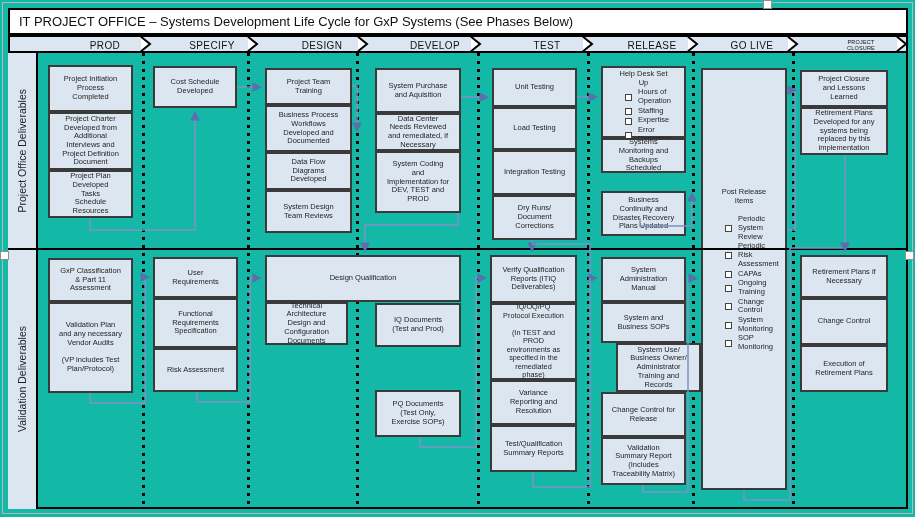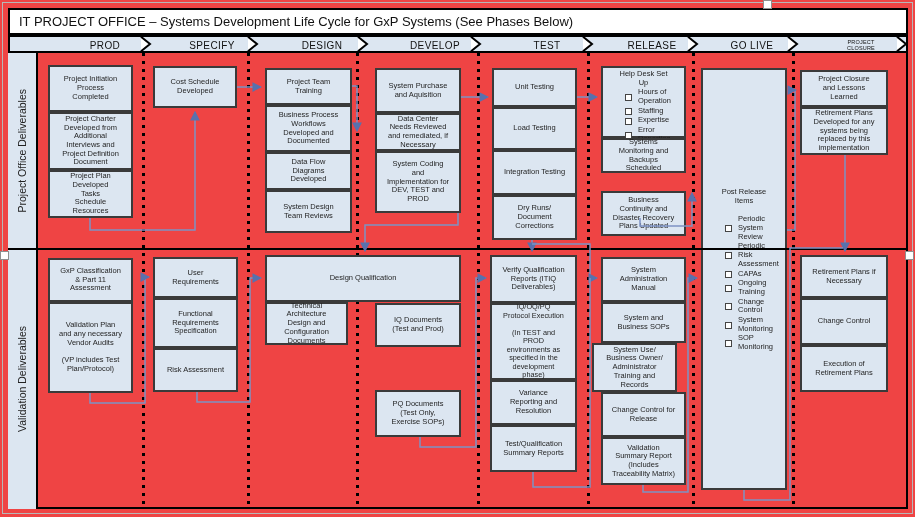--- a/index.html
+++ b/index.html
@@ -1,16 +1,16 @@
 <!DOCTYPE html>
 <html><head>
 <meta charset="utf-8">
 <style>
   html,body{margin:0;padding:0;background:#fff;}
-  #stage{position:relative;width:915px;height:517px;background:#ef4444;overflow:hidden;
+  #stage{position:relative;width:915px;height:517px;background:#14b8a6;overflow:hidden;
          font-family:"Liberation Sans",sans-serif;color:#1f1f1f;}
   
   .sel-frame{position:absolute;background:#b7b7b7;}
   .handle{position:absolute;width:7px;height:7px;background:#fff;border:1px solid #8f8f8f;z-index:9;}
   
   .outer-border{position:absolute;left:8px;top:8px;width:900px;height:501px;border:2px solid #000;box-sizing:border-box;z-index:1;}
   .title-bar{position:absolute;left:8px;top:8px;width:900px;height:27px;box-sizing:border-box;border:2px solid #000;
              background:#fff;display:flex;align-items:center;padding-left:9px;font-size:13px;color:#111;z-index:2;}
   .phase-band{position:absolute;left:8px;top:35px;width:900px;height:18px;box-sizing:border-box;border:2px solid #000;
               background:#dce6f1;z-index:2;}
@@ -241,34 +241,34 @@
   <div class="cell" style="left:490px;top:255px;width:87px;height:48px">Verify Qualification
 Reports (ITIQ
 Deliverables)</div>
   <div class="cell" style="left:490px;top:303px;width:87px;height:77px;font-size:7.3px">IQ/OQ/PQ
 Protocol Execution
 
 (In TEST and
 PROD
 environments as
 specified in the
-development
+remediated
 phase)</div>
   <div class="cell" style="left:490px;top:380px;width:87px;height:45px">Variance
 Reporting and
 Resolution</div>
   <div class="cell" style="left:490px;top:425px;width:87px;height:47px">Test/Qualification
 Summary Reports</div>
 
   <div class="cell" style="left:601px;top:257px;width:85px;height:45px">System
 Administration
 Manual</div>
   <div class="cell" style="left:601px;top:302px;width:85px;height:41px">System and
 Business SOPs</div>
-  <div class="cell" style="left:592px;top:343px;width:85px;height:49px">System Use/
+  <div class="cell" style="left:616px;top:343px;width:85px;height:49px">System Use/
 Business Owner/
 Administrator
 Training and
 Records</div>
   <div class="cell" style="left:601px;top:392px;width:85px;height:45px">Change Control for
 Release</div>
   <div class="cell" style="left:601px;top:437px;width:85px;height:48px">Validation
 Summary Report
 (Includes
 Traceability Matrix)</div>

